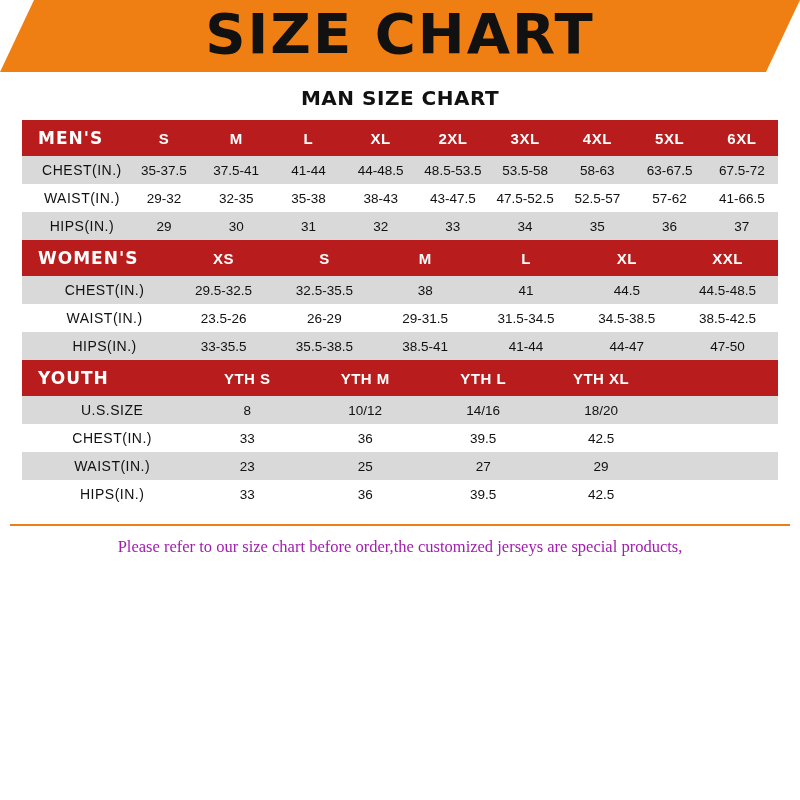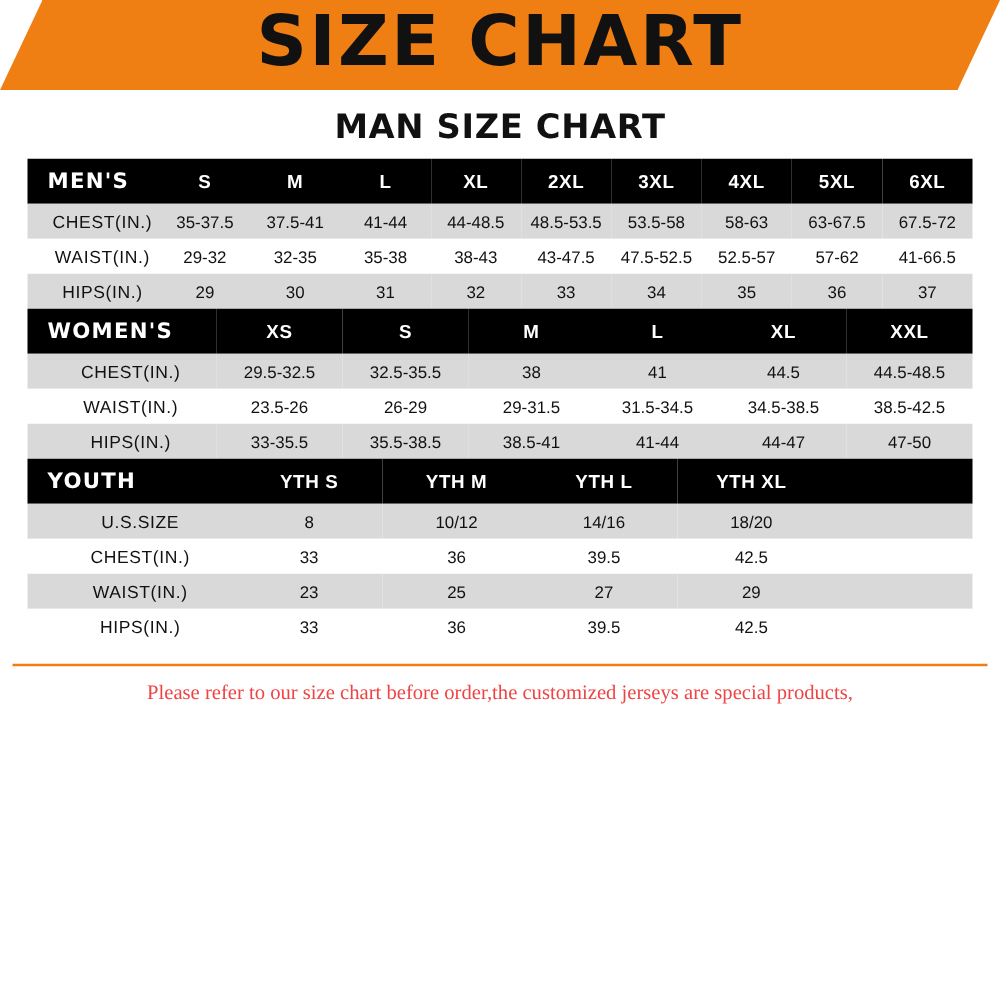--- a/index.html
+++ b/index.html
@@ -44,41 +44,41 @@
   .wedge-left { left: 0; clip-path: polygon(0 0, 34px 0, 0 72px); }
   .wedge-right { right: 0; clip-path: polygon(34px 0, 34px 72px, 0 72px); }
 
   .content {
     padding: 0 22px;
   }
   .section-title {
     text-align: center;
     font-family: "DejaVu Sans", sans-serif;
     font-weight: bold;
-    font-size: 27px;
+    font-size: 20px;
     color: #111111;
     letter-spacing: 0.5px;
     margin: 14px 0 10px 0;
   }
   table.size-table {
     width: 100%;
     border-collapse: collapse;
     table-layout: fixed;
   }
   table.size-table th, table.size-table td {
     text-align: center;
     font-size: 13.5px;
     color: #111111;
     height: 28px;
     padding: 0 2px;
     font-weight: normal;
     white-space: nowrap;
   }
   table.size-table thead th {
-    background: #000000;
+    background: #b91c1c;
     color: #ffffff;
     font-weight: bold;
     font-size: 15px;
     height: 36px;
     letter-spacing: 0.5px;
   }
   table.size-table thead th.rowhead {
     text-align: left;
     padding-left: 16px;
     font-family: "DejaVu Sans", sans-serif;
@@ -96,21 +96,21 @@
   }
   
   .footnote {
     border-top: 2px solid #f07f13;
     margin: 16px 10px 0 10px;
     padding-top: 10px;
     text-align: center;
   }
   .footnote p {
     margin: 0 0 2px 0;
-    color: #ef4444;
+    color: #a21caf;
     font-size: 16.5px;
     line-height: 1.35;
     font-family: "Liberation Serif", serif;
   }
 </style>
 </head>
 <body>
 
 <div class="page">
 

